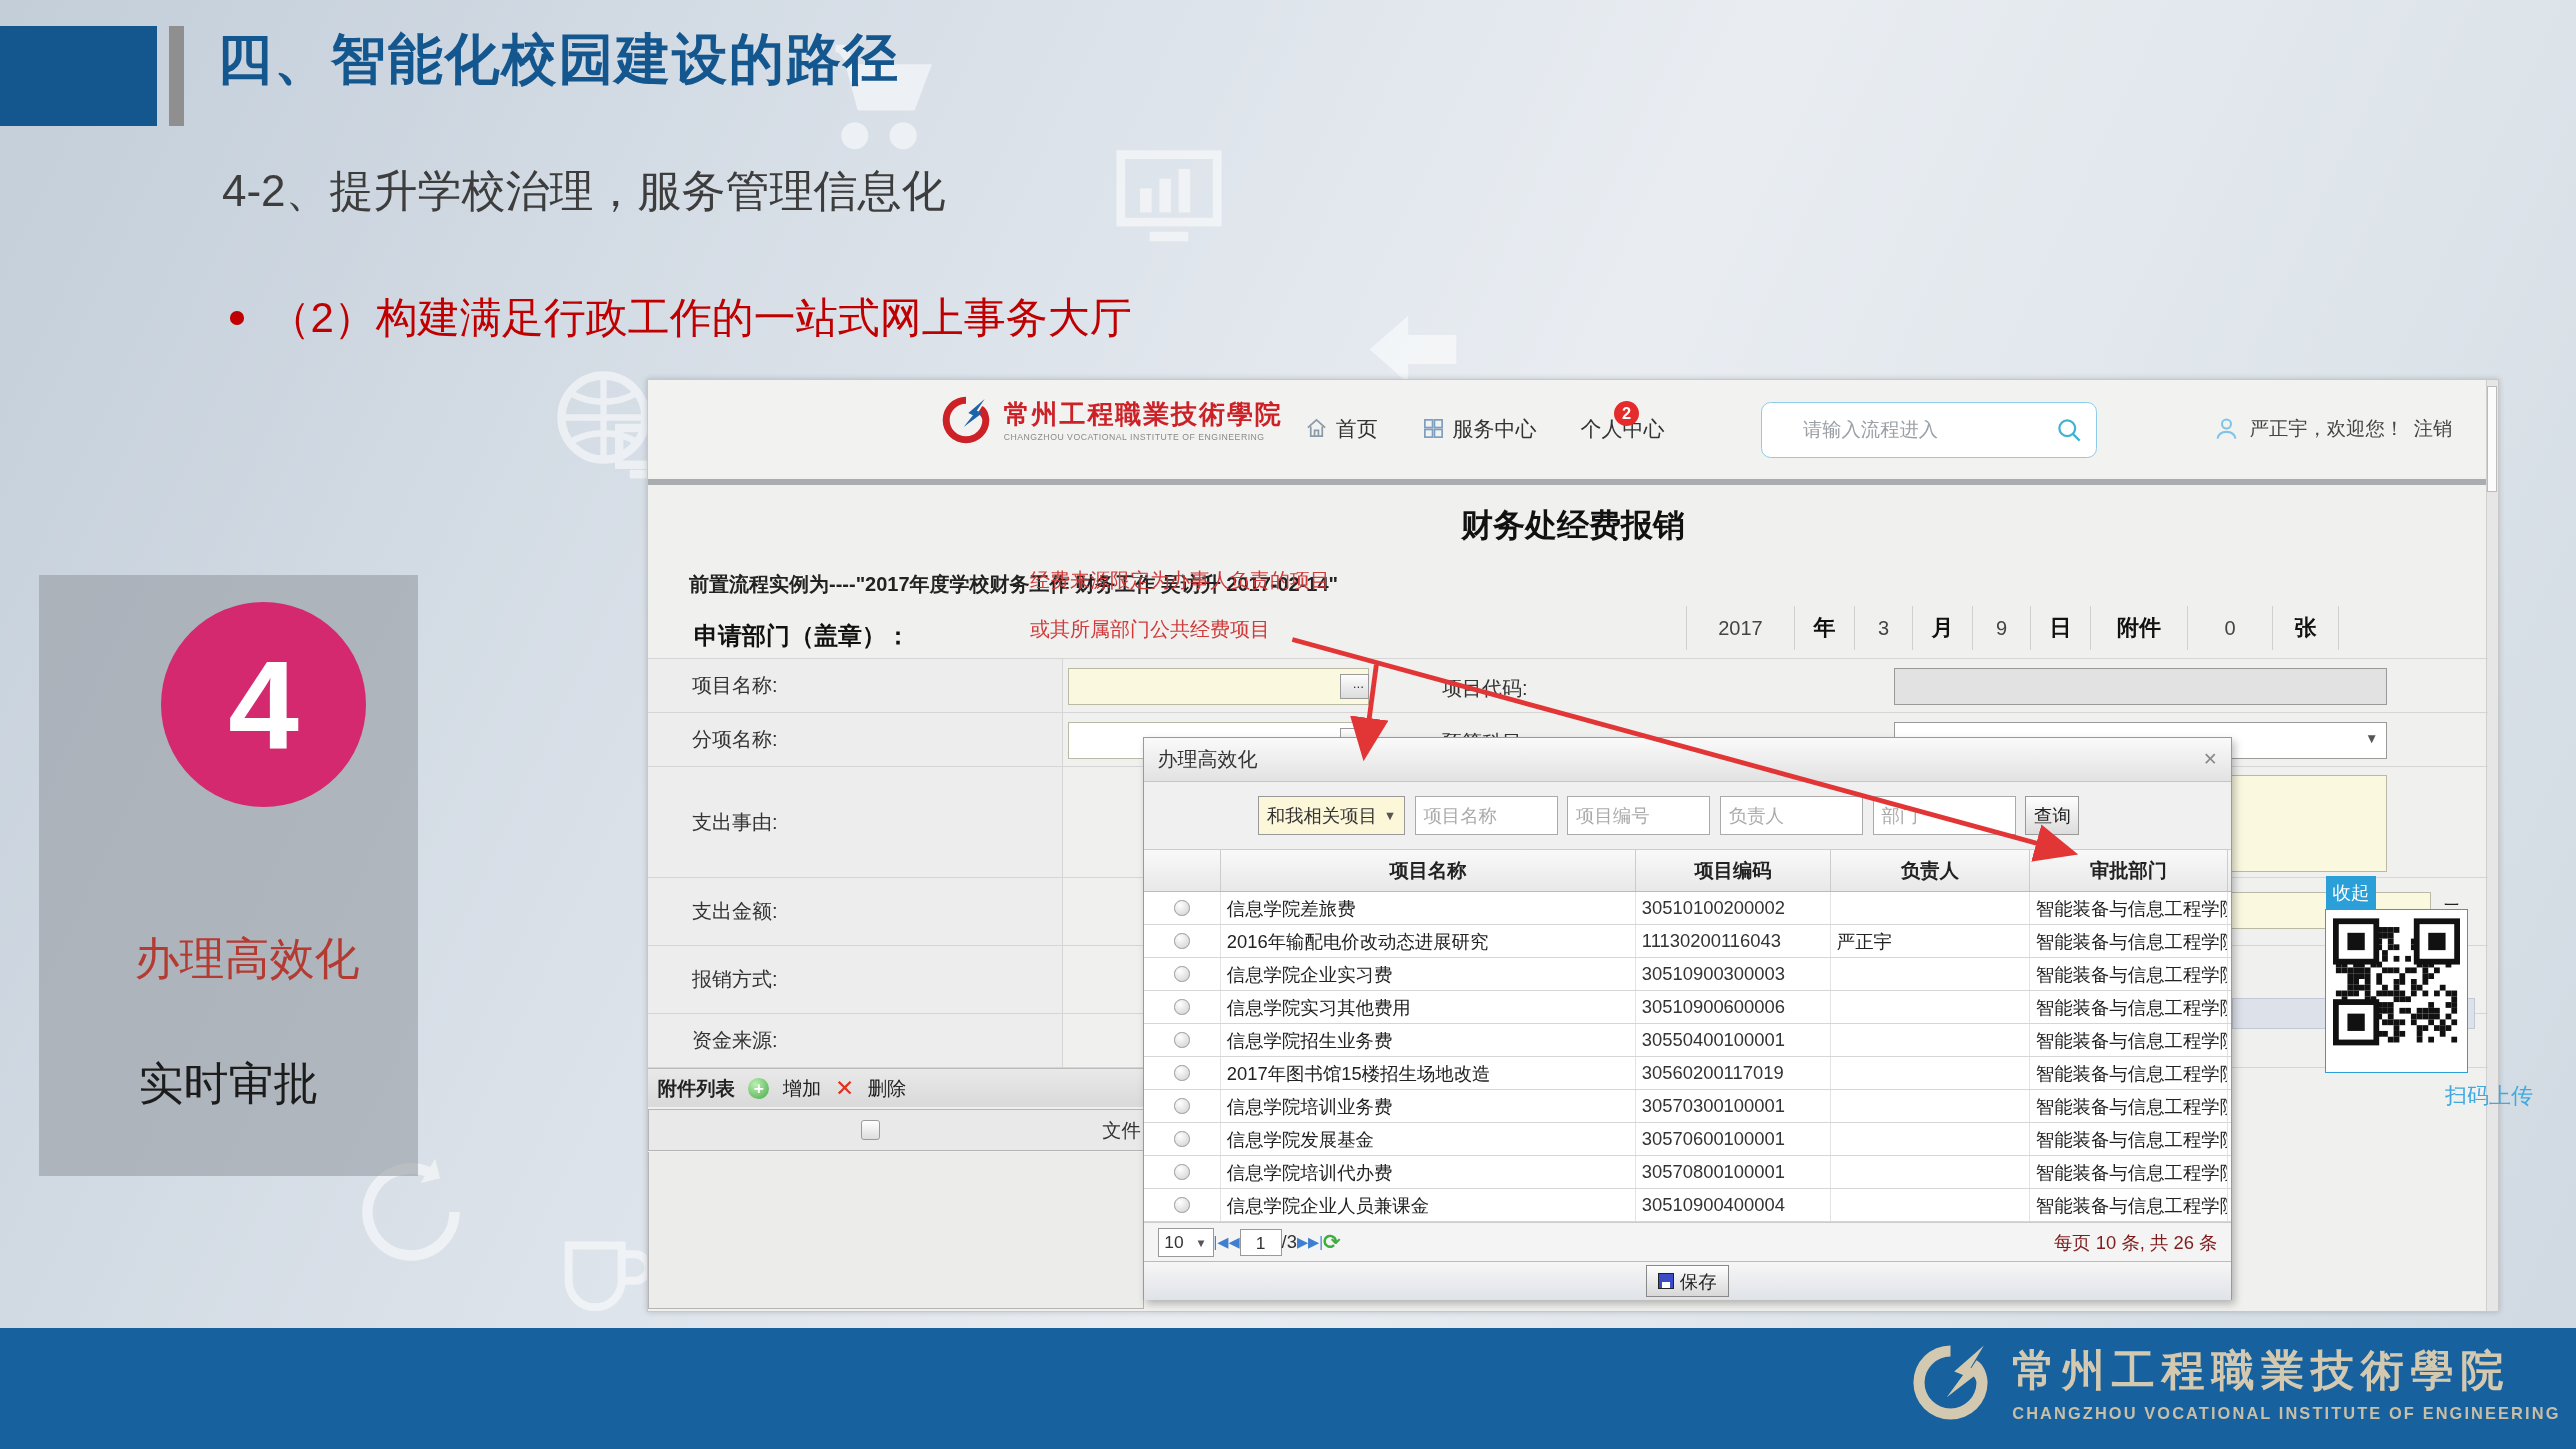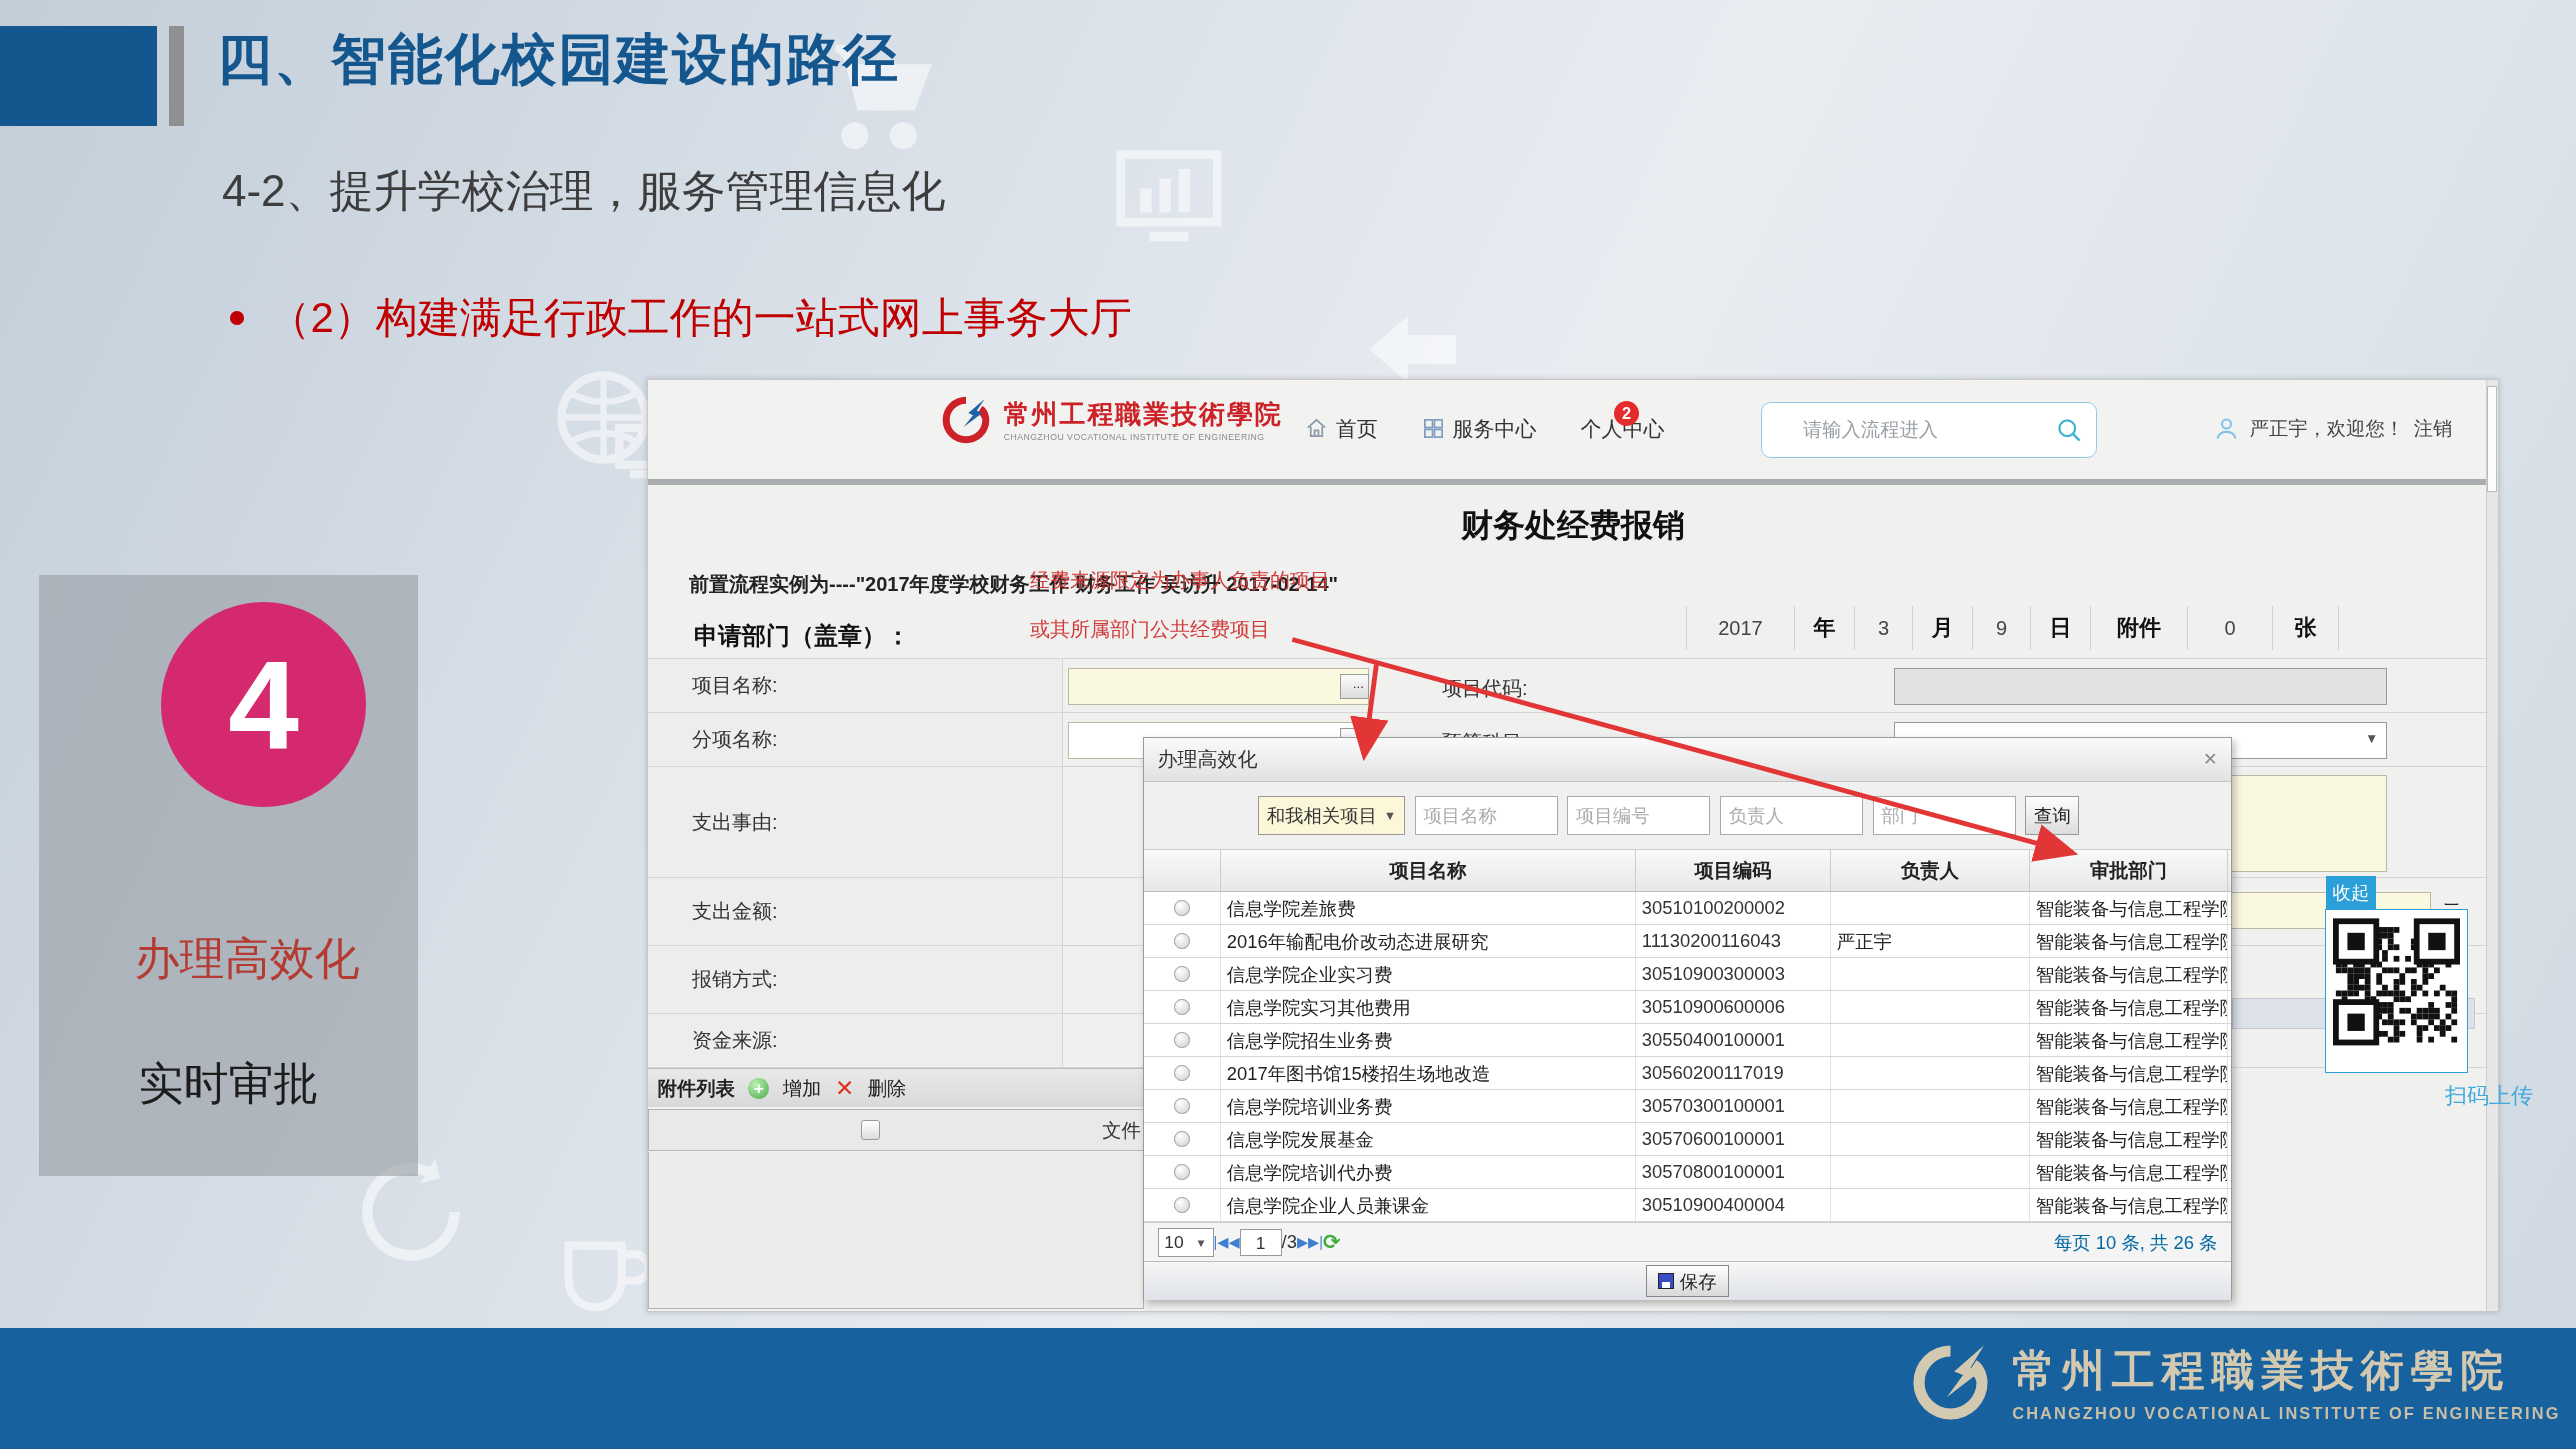--- a/index.html
+++ b/index.html
@@ -95,21 +95,21 @@
   .trow{height:33px;display:flex;border-bottom:1px solid #d6d6d6;font-size:18.4px;color:#222;background:#fff;}
   .trow>div{display:flex;align-items:center;border-right:1px solid #e3e3e3;padding:0 5.8px;overflow:hidden;white-space:nowrap;}
   .trow .c-radio{justify-content:center;}
   .trow .c-code{color:#333;}
   .radio{width:15.5px;height:15.5px;border-radius:50%;border:1px solid #9a9a9a;background:radial-gradient(circle at 35% 30%,#fff,#cfcfcf);}
   .dlg-pag{height:39px;display:flex;align-items:center;gap:0;padding:0 13.5px;background:#f4f4f4;border-top:1px solid #ccc;font-size:18.4px;color:#333;}
   .pag-size{width:56px;height:29px;border:1px solid #999;background:#fff;display:flex;align-items:center;justify-content:space-between;padding:0 5.8px;font-size:17.4px;}
   .pag-ic{color:#3f7fd0;font-size:14.5px;cursor:pointer;}
   .pag-box{width:42px;height:27px;border:1px solid #999;background:#fff;text-align:center;font-size:17.4px;line-height:27px;}
   .refresh{color:#3fae3f;font-size:21px;font-weight:bold;}
-  .pag-summary{margin-left:auto;font-size:18.4px;color:#0369a1;}
+  .pag-summary{margin-left:auto;font-size:18.4px;color:#7f1d1d;}
   .dlg-foot{height:39px;background:linear-gradient(#f6f6f6,#dfe3e8);border-top:1px solid #bbb;display:flex;align-items:center;justify-content:center;}
   .save-btn{display:flex;align-items:center;gap:5.8px;padding:2.9px 11.6px;background:linear-gradient(#fefefe,#d8d8d8);
     border:1px solid #888;font-size:18.4px;color:#222;cursor:pointer;}
   .floppy{width:15.5px;height:15.5px;background:#3a4bc8;border:1px solid #222;position:relative;}
   .floppy:after{content:"";position:absolute;left:2.9px;top:7.7px;width:7.7px;height:5.8px;background:#fff;}
 
   
   .qr-bar{position:absolute;left:1584px;top:618px;width:243px;height:31px;background:#dde1ea;border:1px solid #c3c9d4;}
   .qr-chev{position:absolute;left:1806px;top:619px;color:#3f9fe0;font-size:21px;font-weight:bold;}
   .collapse-btn{position:absolute;left:1678px;top:496px;width:50px;height:33px;background:#2a9fd8;color:#fff;font-size:18.4px;

